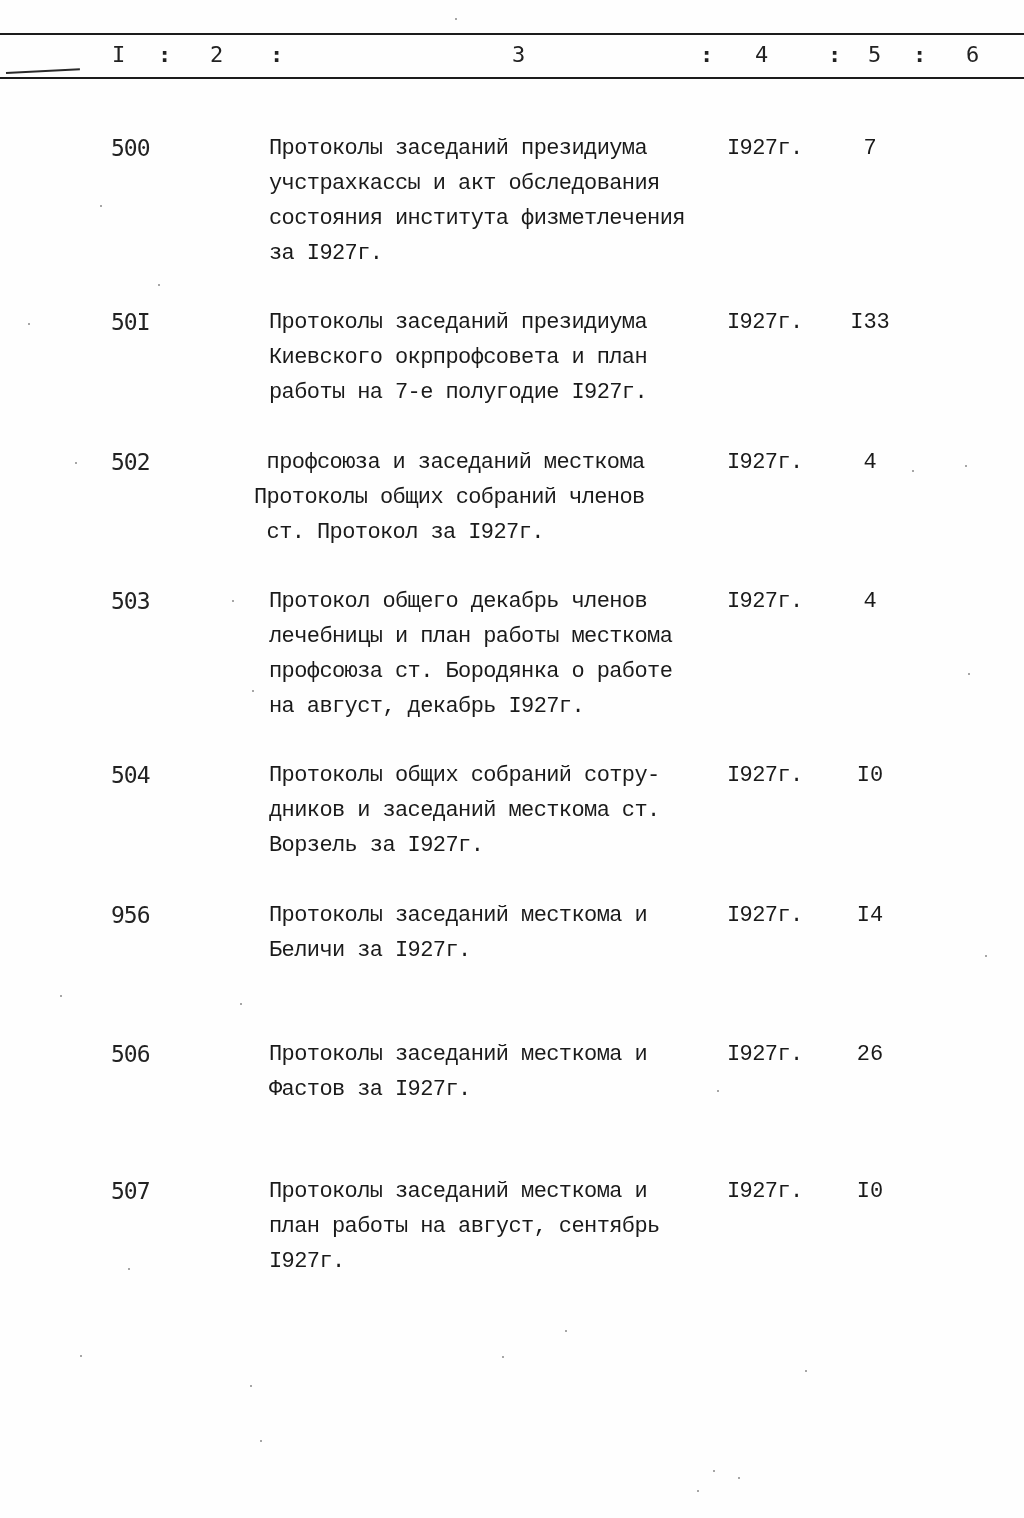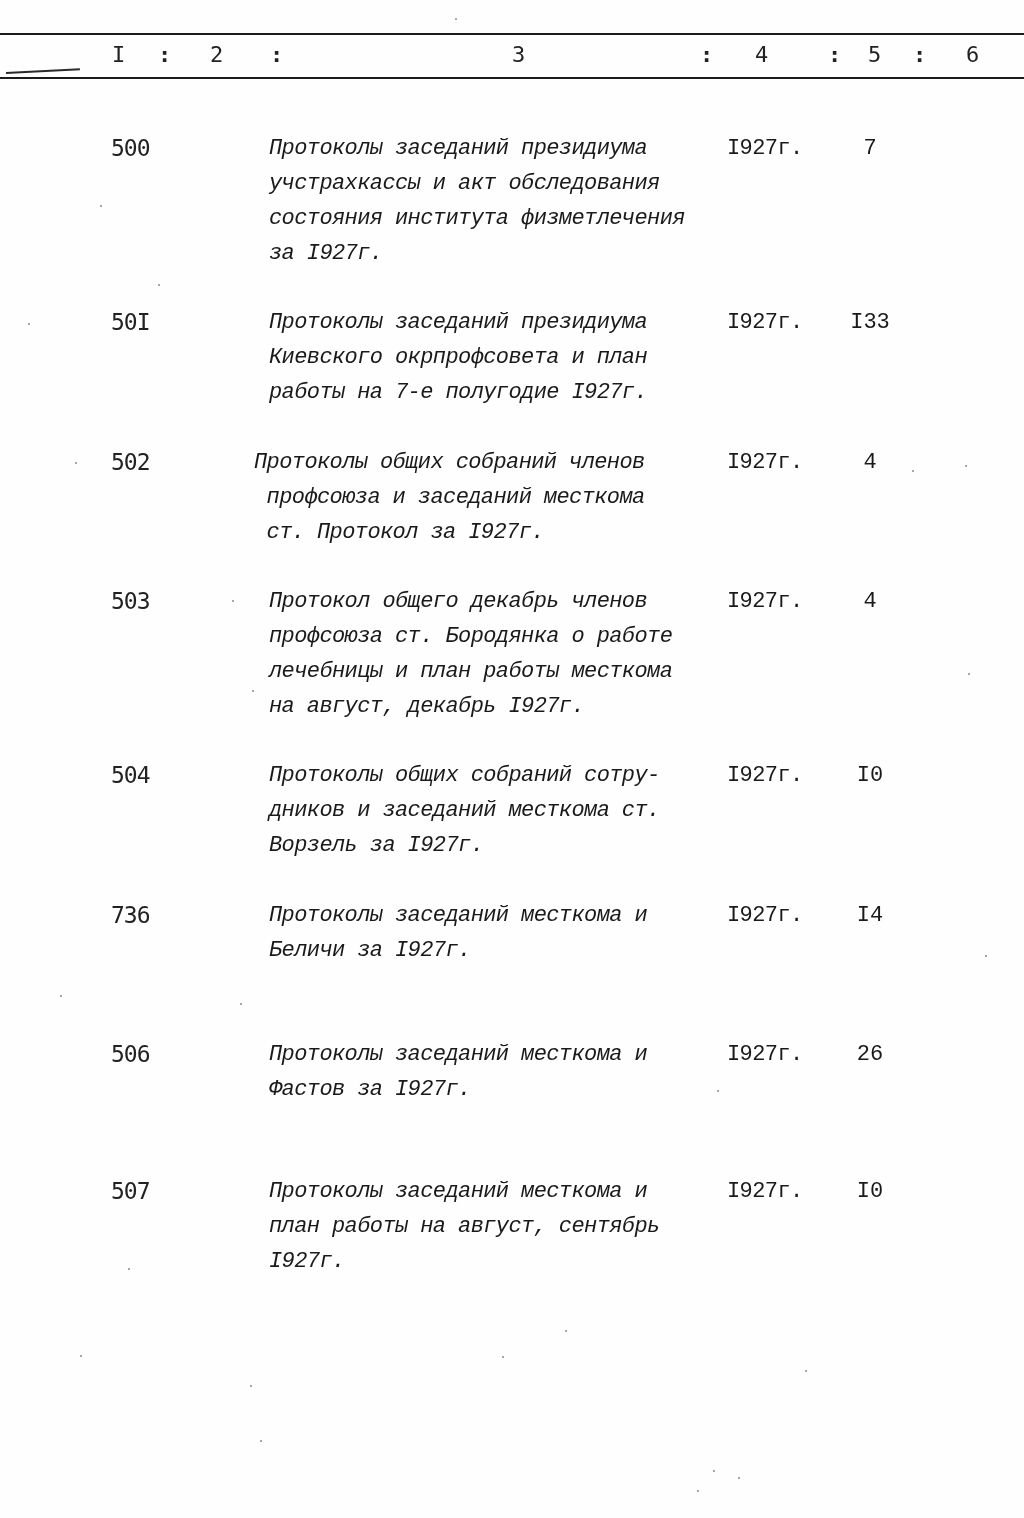--- a/index.html
+++ b/index.html
@@ -85,21 +85,20 @@
     .entry-title {
       position: absolute;
       left: 269px;
       top: 0;
       width: 470px;
       font-size: 22px;
       line-height: 35px;
       letter-spacing: -0.6px;
       color: #1a1a1a;
       font-family: "Liberation Mono", "DejaVu Sans Mono", monospace;
-      font-style: italic;
     }
     .entry-title .line {
       display: block;
       white-space: pre;
     }
     .entry-year {
       position: absolute;
       left: 727px;
       top: 0;
       font-size: 22px;
@@ -170,53 +169,53 @@
       <span class="line">Киевского окрпрофсовета и план</span>
       <span class="line">работы на 7-е полугодие I927г.</span>
     </div>
     <span class="entry-year">I927г.</span>
     <span class="entry-sheets">I33</span>
   </div>
 
   <div class="entry" style="top:445px">
     <span class="entry-num">502</span>
     <div class="entry-title" style="left:254px">
+      <span class="line"> профсоюза и заседаний месткома</span>
       <span class="line">Протоколы общих собраний членов</span>
-      <span class="line"> профсоюза и заседаний месткома</span>
       <span class="line"> ст. Протокол за I927г.</span>
     </div>
     <span class="entry-year">I927г.</span>
     <span class="entry-sheets">4</span>
   </div>
 
   <div class="entry" style="top:584px">
     <span class="entry-num">503</span>
     <div class="entry-title">
       <span class="line">Протокол общего декабрь членов</span>
+      <span class="line">лечебницы и план работы месткома</span>
       <span class="line">профсоюза ст. Бородянка о работе</span>
-      <span class="line">лечебницы и план работы месткома</span>
       <span class="line">на август, декабрь I927г.</span>
     </div>
     <span class="entry-year">I927г.</span>
     <span class="entry-sheets">4</span>
   </div>
 
   <div class="entry" style="top:758px">
     <span class="entry-num">504</span>
     <div class="entry-title">
       <span class="line">Протоколы общих собраний сотру-</span>
       <span class="line">дников и заседаний месткома ст.</span>
       <span class="line">Ворзель за I927г.</span>
     </div>
     <span class="entry-year">I927г.</span>
     <span class="entry-sheets">I0</span>
   </div>
 
   <div class="entry" style="top:898px">
-    <span class="entry-num">736</span>
+    <span class="entry-num">956</span>
     <div class="entry-title">
       <span class="line">Протоколы заседаний месткома и</span>
       <span class="line">Беличи за I927г.</span>
     </div>
     <span class="entry-year">I927г.</span>
     <span class="entry-sheets">I4</span>
   </div>
 
   <div class="entry" style="top:1037px">
     <span class="entry-num">506</span>

